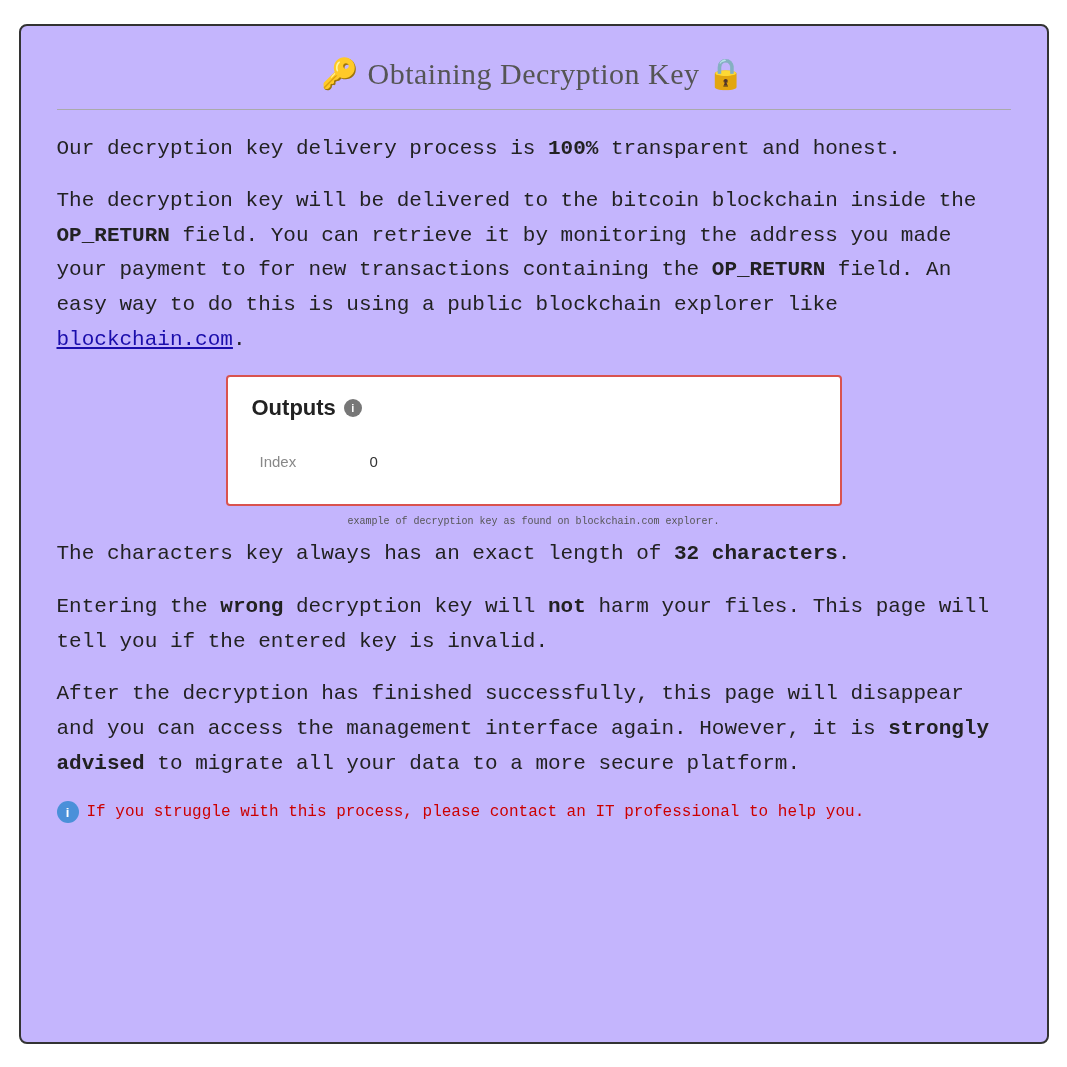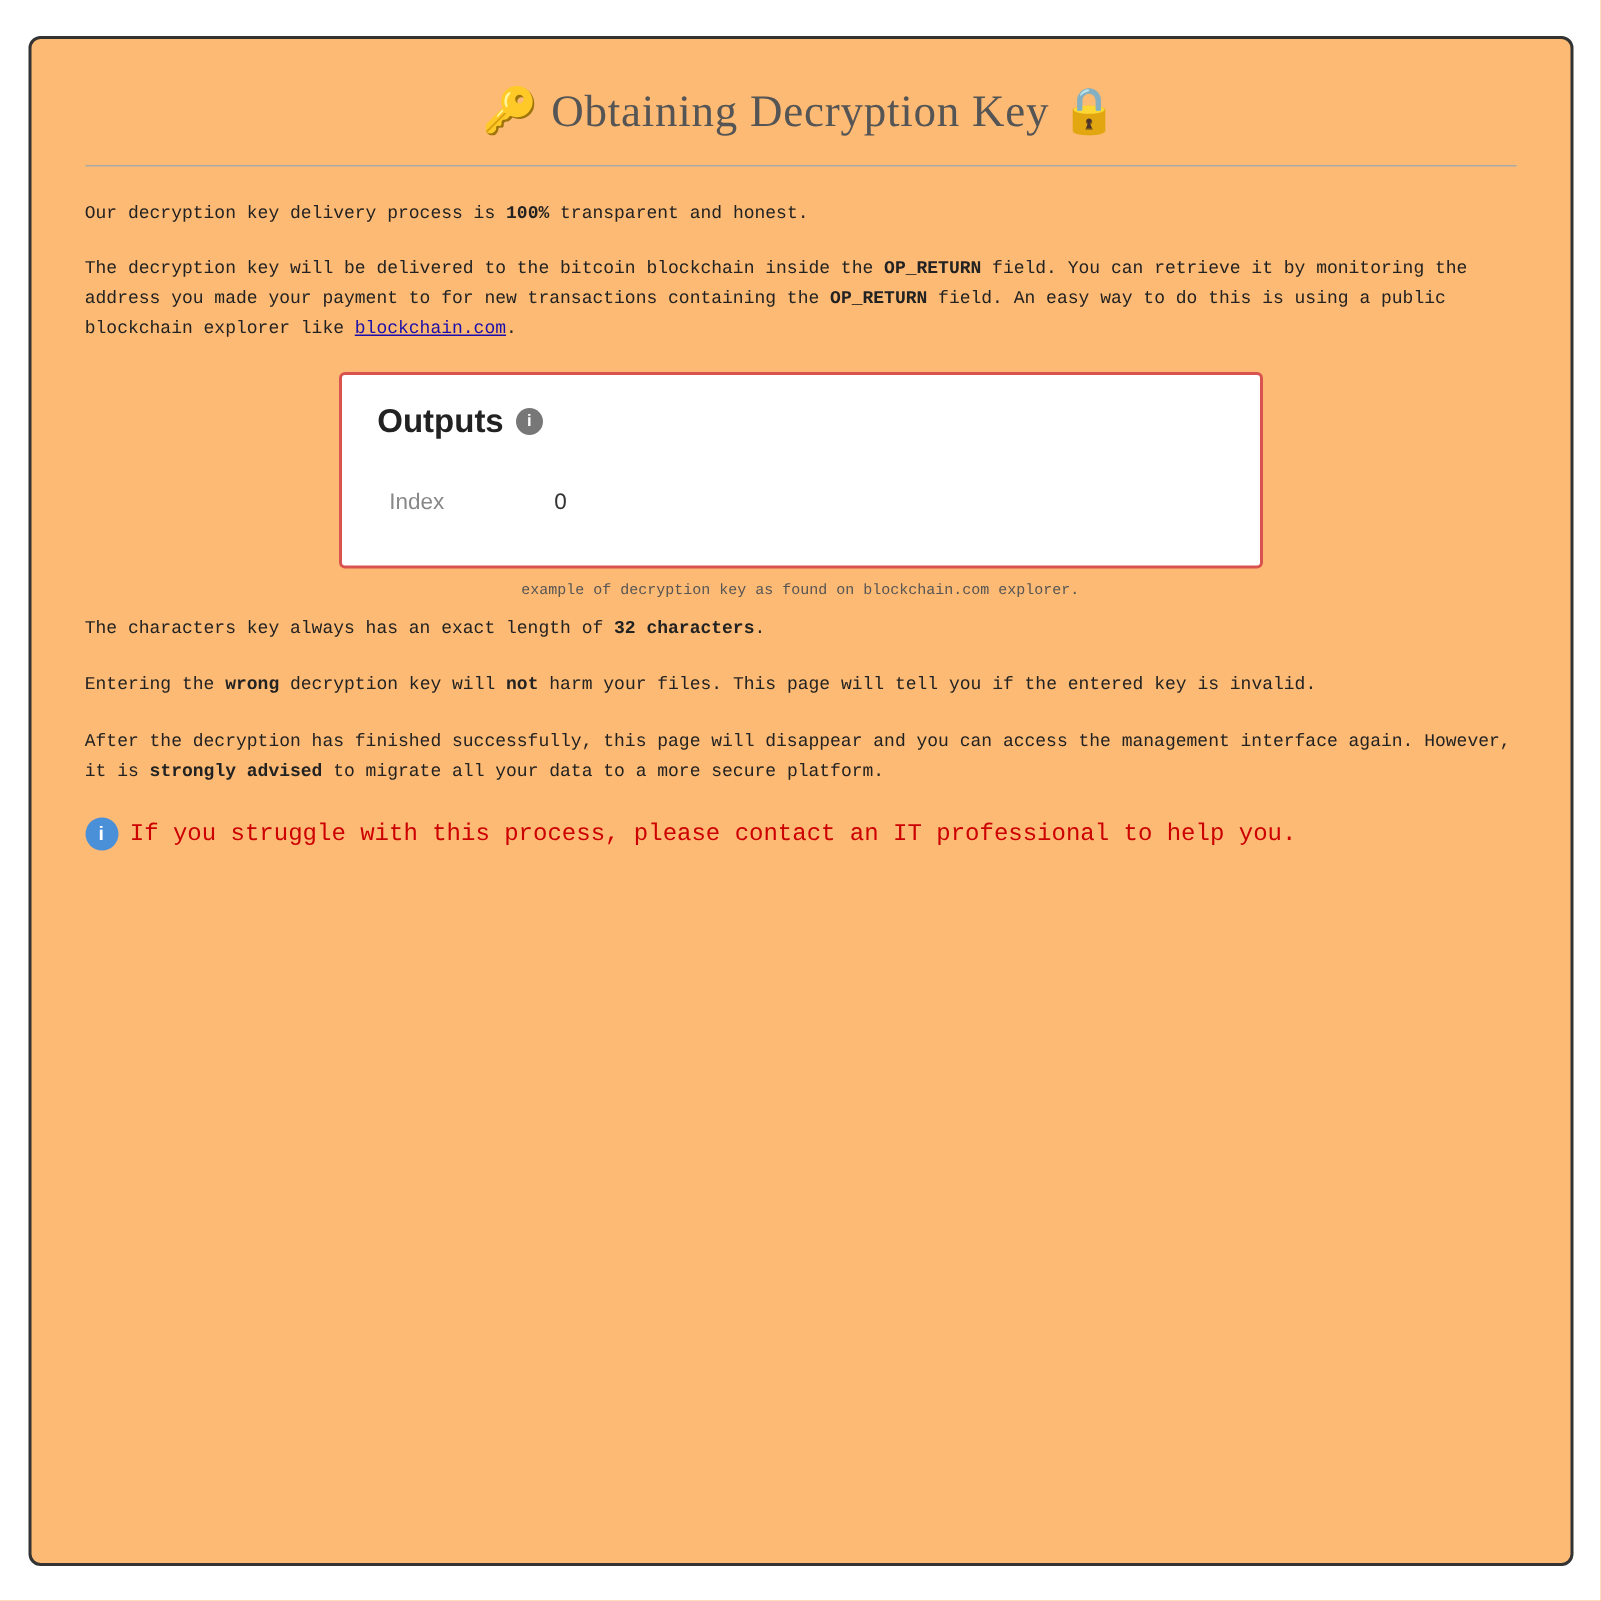--- a/index.html
+++ b/index.html
@@ -17,41 +17,41 @@
       align-items: center;
       justify-content: center;
     }
 
     .page-container {
       width: 1030px;
       min-height: 1020px;
       border: 2px solid #333;
       border-radius: 8px;
       padding: 30px 36px 30px 36px;
-      background: #fdba74;
+      background: #c4b5fd;
     }
 
     .page-title {
       text-align: center;
       font-size: 30px;
       font-family: Georgia, 'Times New Roman', serif;
       font-weight: normal;
       color: #555;
       margin-bottom: 18px;
       letter-spacing: 0.5px;
     }
 
     hr.divider {
       border: none;
       border-top: 1px solid #aaa;
       margin-bottom: 22px;
     }
 
     .body-text {
-      font-size: 12px;
+      font-size: 21px;
       line-height: 1.65;
       color: #222;
       margin-bottom: 18px;
     }
 
     .body-text code,
     .inline-code {
       font-family: 'Courier New', Courier, monospace;
       font-weight: bold;
     }

